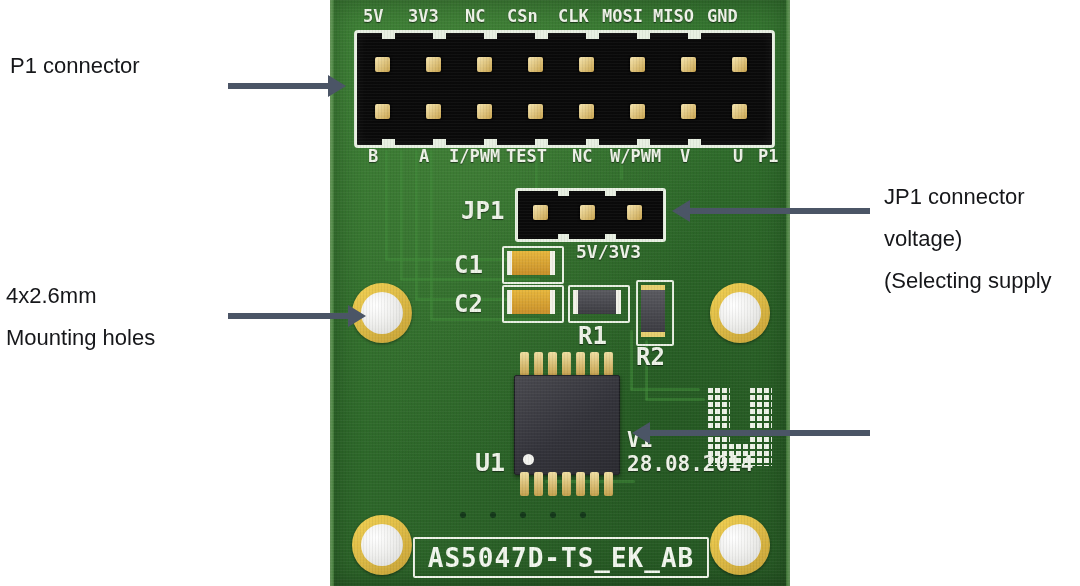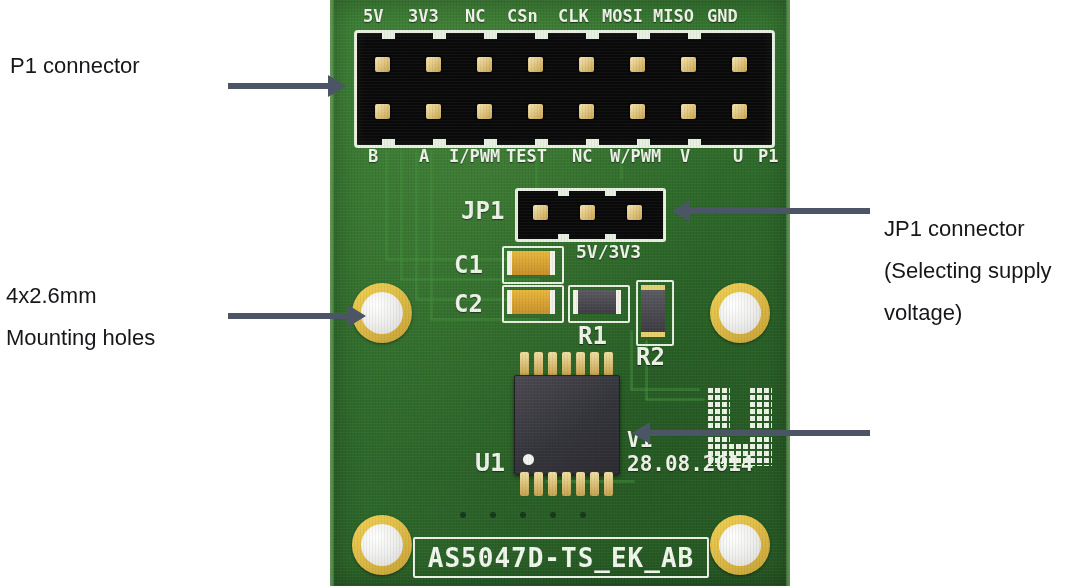--- a/index.html
+++ b/index.html
@@ -290,24 +290,24 @@
   <div class="arrow" style="left:228px;top:83px;width:100px;"></div>
   <div class="ahead right" style="left:328px;top:75px;"></div>
 
   <div class="ann" style="left:6px;top:275px;">
     <div>4x2.6mm</div>
     <div>Mounting holes</div>
   </div>
   <div class="arrow" style="left:228px;top:313px;width:120px;"></div>
   <div class="ahead right" style="left:348px;top:305px;"></div>
 
-  <div class="ann" style="left:884px;top:208px;">
+  <div class="ann" style="left:884px;top:176px;">
     <div>JP1 connector</div>
+    <div>voltage)</div>
     <div>(Selecting supply</div>
-    <div>voltage)</div>
   </div>
   <div class="arrow" style="left:690px;top:208px;width:180px;"></div>
   <div class="ahead left" style="left:672px;top:200px;"></div>
 
   <div class="arrow" style="left:650px;top:430px;width:220px;"></div>
   <div class="ahead left" style="left:632px;top:422px;"></div>
 
 </div>
 
 </body></html>

